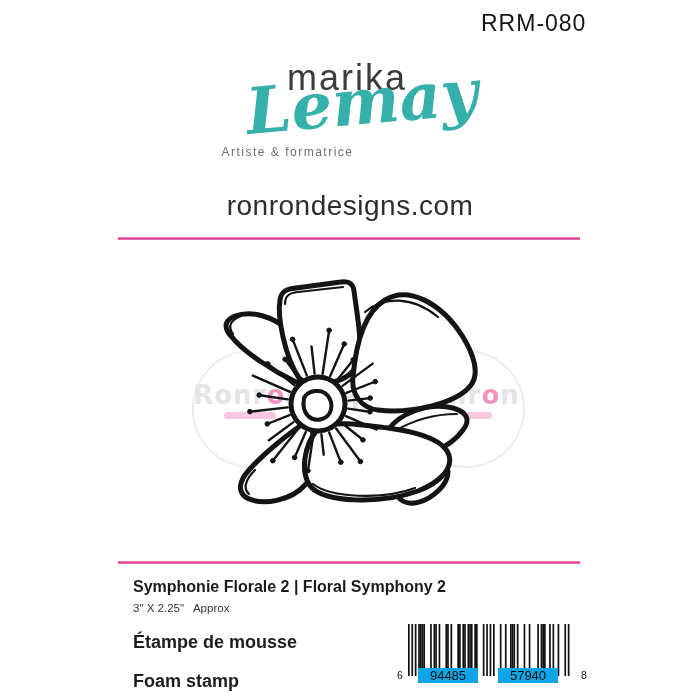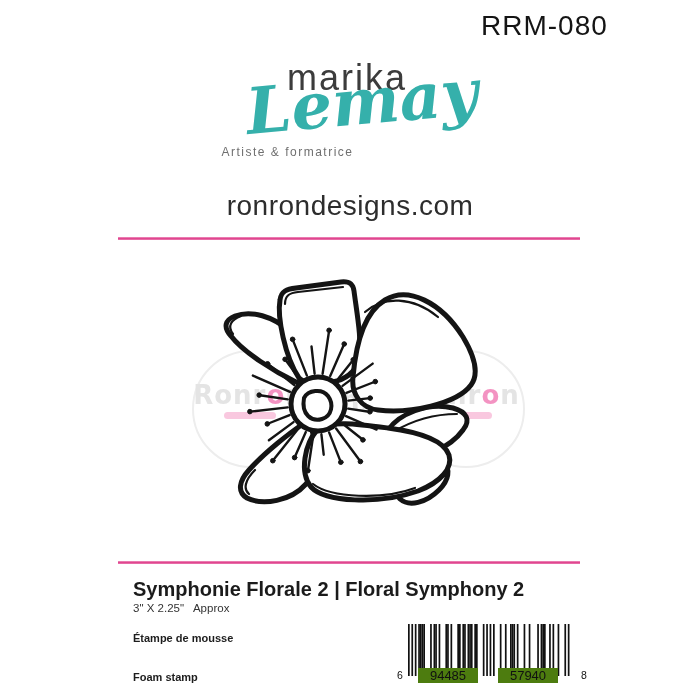--- a/index.html
+++ b/index.html
@@ -1,19 +1,19 @@
 <!DOCTYPE html>
 <html><head>
 <meta charset="utf-8">
 <style>
   html,body{margin:0;padding:0;background:#fff;}
   .page{position:relative;width:700px;height:700px;background:#ffffff;overflow:hidden;
         font-family:"Liberation Sans",sans-serif;color:#1a1a1a;}
 
-  .product-code{position:absolute;top:10px;left:481px;font-size:28px;letter-spacing:1px;color:#141414;}
+  .product-code{position:absolute;top:10px;left:481px;font-size:23px;letter-spacing:1px;color:#141414;}
 
   .logo-first{position:absolute;top:57px;left:287px;font-size:36px;letter-spacing:2px;color:#3c3c3c;}
   .logo-script{position:absolute;top:70px;left:246px;font-size:64px;line-height:64px;
                font-family:"DejaVu Serif",serif;font-style:italic;font-weight:bold;
                color:var(--teal,#35b0ab);transform:rotate(-5deg);}
   .logo-tagline{position:absolute;top:145px;left:0;width:575px;text-align:center;
                 font-size:12px;letter-spacing:1.5px;color:#6f6f6f;}
 
   .website{position:absolute;top:190px;left:0;width:700px;text-align:center;
            font-size:28px;letter-spacing:.5px;color:#2d2d2d;}
@@ -24,30 +24,30 @@
   .rule-bottom{top:561px;}
 
   .wm-circle{position:absolute;width:114px;height:114px;border:2px solid #ededed;border-radius:50%;}
   .wm-text{position:absolute;width:130px;text-align:center;font-size:26px;font-weight:bold;
            font-family:"DejaVu Sans",sans-serif;color:#e4e4e4;letter-spacing:1px;}
   .wm-text .wm-o{color:var(--wmpink,#f06fae);opacity:.75;}
   .wm-sub{position:absolute;width:52px;height:7px;border-radius:4px;background:rgba(240,110,170,.38);}
 
   .flower{position:absolute;left:213px;top:272px;width:272px;height:250px;}
 
-  .title{position:absolute;left:133px;top:578px;font-size:20px;font-weight:bold;color:#1b1b1b;}
+  .title{position:absolute;left:133px;top:578px;font-size:16px;font-weight:bold;color:#1b1b1b;}
   .dims{position:absolute;left:133px;top:602px;font-size:11.5px;color:#333;white-space:pre;}
-  .mat{position:absolute;left:133px;font-size:11px;font-weight:bold;color:#1d1d1d;}
+  .mat{position:absolute;left:133px;font-size:18px;font-weight:bold;color:#1d1d1d;}
   .mat-fr{top:632px;} .mat-en{top:671px;}
   .origin{position:absolute;left:133px;top:667px;font-size:13px;color:#4c4c4c;}
 
   .barcode{position:absolute;left:394px;top:624px;width:200px;height:62px;}
   .bc-bars{position:absolute;left:14px;top:0;}
   .bc-num{position:absolute;top:44px;height:15px;line-height:15px;font-size:13px;color:#111;
-          background:#4d7c0f;text-align:center;font-family:"Liberation Sans",sans-serif;}
+          background:#0ea5e9;text-align:center;font-family:"Liberation Sans",sans-serif;}
   .bc-lead{left:0;width:12px;font-size:10.5px;background:transparent;}
   .bc-g1{left:24px;width:60px;}
   .bc-g2{left:104px;width:60px;}
   .bc-trail{left:184px;width:12px;font-size:10.5px;background:transparent;}
 </style>
 </head>
 <body>
 
 <div class="page" style="--teal: #35b0ab; --pink: #e0468f; --wmpink: #f06fae;">
 

